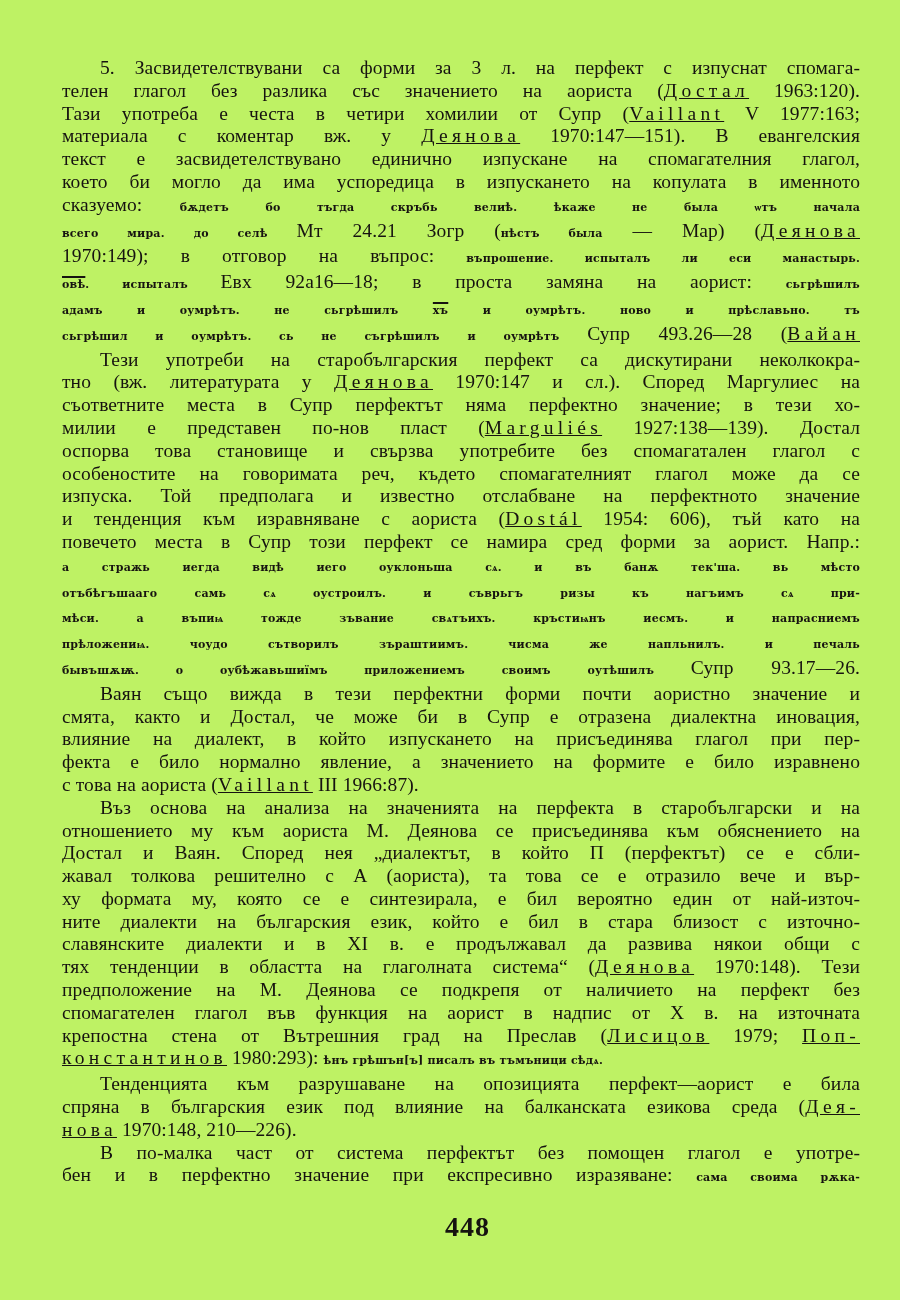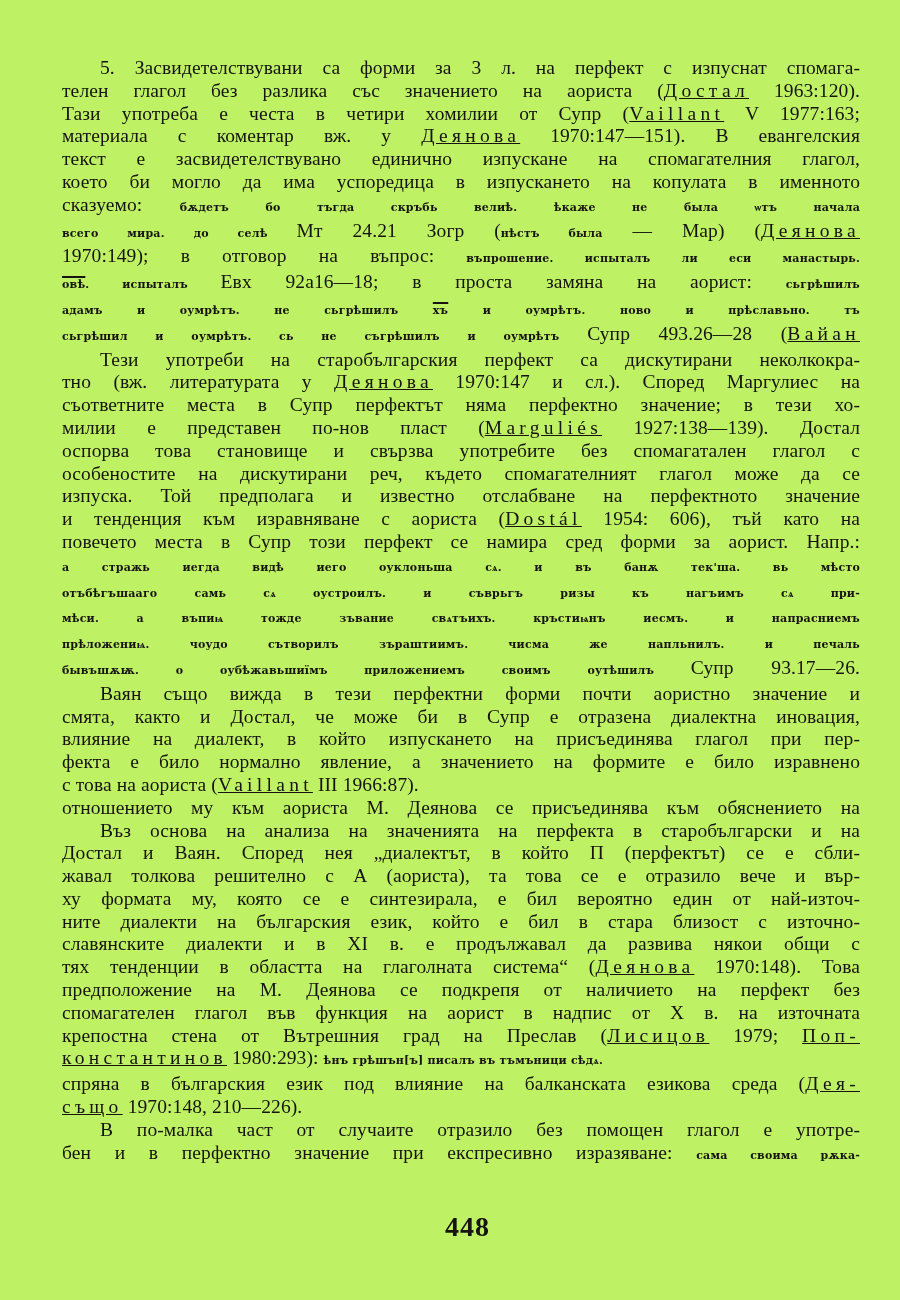--- a/index.html
+++ b/index.html
@@ -64,54 +64,55 @@
         <div class="line"><span class="seg-t">овѣ</span><span class="seg-o">.  испыталъ </span><span class="seg-n">Евх 92а16—18;  в  проста  замяна  на аорист: </span><span class="seg-o">сьгрѣшилъ</span></div>
         <div class="line"><span class="seg-o">адамъ и оумрѣтъ.  не сьгрѣшилъ  </span><span class="seg-t">хъ</span><span class="seg-o">  и  оумрѣтъ.  ново  и  прѣславьно.  тъ</span></div>
         <div class="line"><span class="seg-o">сьгрѣшил и оумрѣтъ. сь не съгрѣшилъ и оумрѣтъ </span><span class="seg-n">Супр  493.26—28  (</span><span class="seg-s">Вайан</span></div>
       </div>
       <div>
         <div class="line indent"><span class="seg-n">Тези употреби на старобългарския перфект са дискутирани неколкокра-</span></div>
         <div class="line"><span class="seg-n">тно (вж. литературата у </span><span class="seg-s">Деянова</span><span class="seg-n"> 1970:147 и сл.).  Според  Маргулиес на</span></div>
         <div class="line"><span class="seg-n">съответните места в Супр перфектът няма перфектно значение; в  тези  хо-</span></div>
         <div class="line"><span class="seg-n">милии е  представен  по-нов  пласт (</span><span class="seg-s">Marguliés</span><span class="seg-n"> 1927:138—139).  Достал</span></div>
         <div class="line"><span class="seg-n">оспорва  това  становище  и свързва  употребите без  спомагатален  глагол с</span></div>
-        <div class="line"><span class="seg-n">особеностите  на  дискутирани  реч, където спомагателният  глагол може  да се</span></div>
+        <div class="line"><span class="seg-n">особеностите  на  говоримата  реч, където спомагателният  глагол може  да се</span></div>
         <div class="line"><span class="seg-n">изпуска.  Той  предполага  и  известно  отслабване  на  перфектното  значение</span></div>
         <div class="line"><span class="seg-n">и тенденция към изравняване с аориста (</span><span class="seg-s">Dostál</span><span class="seg-n"> 1954: 606),  тъй  като  на</span></div>
         <div class="line"><span class="seg-n">повечето места в Супр този перфект се намира сред форми за аорист. Напр.:</span></div>
         <div class="line"><span class="seg-o">а  стражь  иегда  видѣ  иего  оуклоньша  сѧ.  и  въ  банѫ  тек'ша.  вь  мѣсто</span></div>
         <div class="line"><span class="seg-o">отъбѣгъшааго  самь  сѧ  оустроилъ.  и  съврьгъ  ризы  къ  нагъимъ  сѧ  при-</span></div>
         <div class="line"><span class="seg-o">мѣси.  а  въпиѩ  тожде  зъвание  свѧтъихъ.  кръстиѩнъ  иесмъ.  и  напрасниемъ</span></div>
         <div class="line"><span class="seg-o">прѣложениѩ.  чоудо  сътворилъ  зъраштиимъ.  чисма  же  напльнилъ.  и  печаль</span></div>
         <div class="line"><span class="seg-o">бывъшѫѭ. о оубѣжавьшиїмъ приложениемъ своимъ оутѣшилъ </span><span class="seg-n">Супр  93.17—26.</span></div>
       </div>
       <div>
         <div class="line indent"><span class="seg-n">Ваян също вижда в тези перфектни форми почти  аористно  значение  и</span></div>
         <div class="line"><span class="seg-n">смята, както и Достал, че може би в Супр е отразена диалектна иновация,</span></div>
         <div class="line"><span class="seg-n">влияние на диалект, в който изпускането на присъединява  глагол при пер-</span></div>
         <div class="line"><span class="seg-n">фекта е било нормално явление, а значението на формите е било изравнено</span></div>
         <div class="line end"><span class="seg-n">с това на аориста (</span><span class="seg-s">Vaillant</span><span class="seg-n"> III  1966:87).</span></div>
       </div>
       <div>
+        <div class="line indent"><span class="seg-n">Въз основа на анализа на значенията на перфекта в  старобългарски и на</span></div>
         <div class="line"><span class="seg-n">отношението му към аориста М. Деянова се присъединява към обяснението на</span></div>
-        <div class="line indent"><span class="seg-n">Въз основа на анализа на значенията на перфекта в  старобългарски и на</span></div>
         <div class="line"><span class="seg-n">Достал и Ваян. Според нея „диалектът, в който  П (перфектът)  се е сбли-</span></div>
         <div class="line"><span class="seg-n">жавал толкова решително с А (аориста), та това се е отразило вече и вър-</span></div>
         <div class="line"><span class="seg-n">ху формата му, която се е синтезирала, е бил вероятно един от най-източ-</span></div>
         <div class="line"><span class="seg-n">ните  диалекти  на  българския  език, който  е  бил в стара близост с източно-</span></div>
         <div class="line"><span class="seg-n">славянските диалекти  и в XI в. е продължавал да развива  някои  общи  с</span></div>
-        <div class="line"><span class="seg-n">тях тенденции в областта на глаголната система“ (</span><span class="seg-s">Деянова</span><span class="seg-n"> 1970:148). Това</span></div>
+        <div class="line"><span class="seg-n">тях тенденции в областта на глаголната система“ (</span><span class="seg-s">Деянова</span><span class="seg-n"> 1970:148). Тези</span></div>
         <div class="line"><span class="seg-n">предположение на  М. Деянова се подкрепя  от  наличието  на  перфект  без</span></div>
         <div class="line"><span class="seg-n">спомагателен глагол във функция на аорист в надпис от X в. на източната</span></div>
         <div class="line"><span class="seg-n">крепостна стена от Вътрешния  град на Преслав (</span><span class="seg-s">Лисицов</span><span class="seg-n"> 1979;  </span><span class="seg-s">Поп-</span></div>
         <div class="line end"><span class="seg-s">константинов</span><span class="seg-n"> 1980:293): </span><span class="seg-o">ѣнъ  грѣшън[ъ]  писалъ  въ  тъмъници  сѣдѧ.</span></div>
       </div>
       <div>
+        <div class="line indent"><span class="seg-n">Тенденцията  към  разрушаване  на  опозицията  перфект—аорист  е  била</span></div>
         <div class="line"><span class="seg-n">спряна в българския език под влияние на балканската езикова среда (</span><span class="seg-s">Дея-</span></div>
-        <div class="line end"><span class="seg-s">също</span><span class="seg-n"> 1970:148,  210—226).</span></div>
+        <div class="line end"><span class="seg-s">нова</span><span class="seg-n"> 1970:148,  210—226).</span></div>
       </div>
       <div>
-        <div class="line indent"><span class="seg-n">В по-малка част от случаите отразило без помощен глагол е употре-</span></div>
+        <div class="line indent"><span class="seg-n">В по-малка част от система перфектът без помощен глагол е употре-</span></div>
         <div class="line"><span class="seg-n">бен и в перфектно значение при експресивно изразяване: </span><span class="seg-o">сама  своима  рѫка-</span></div>
       </div>
     </div>
   <div class="page-number">448</div>
 </div>
 
 </body></html>

